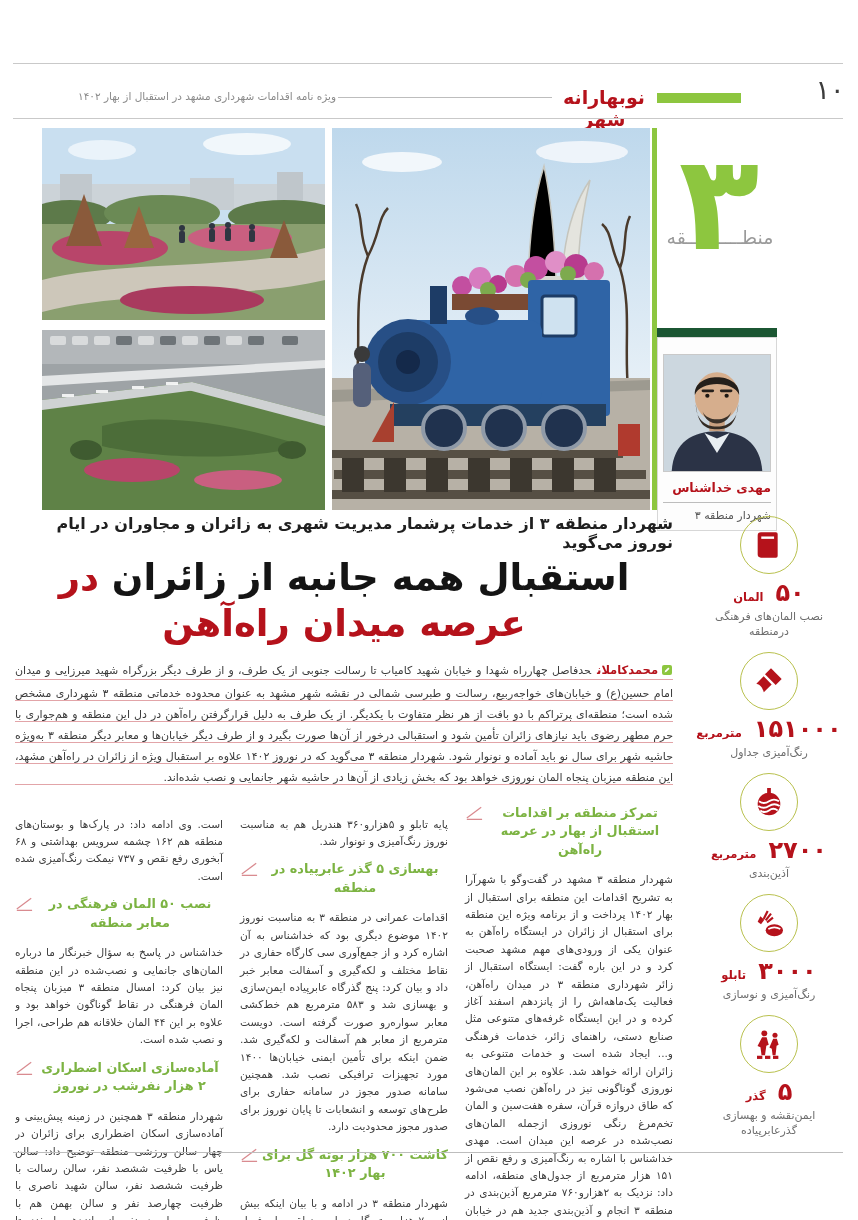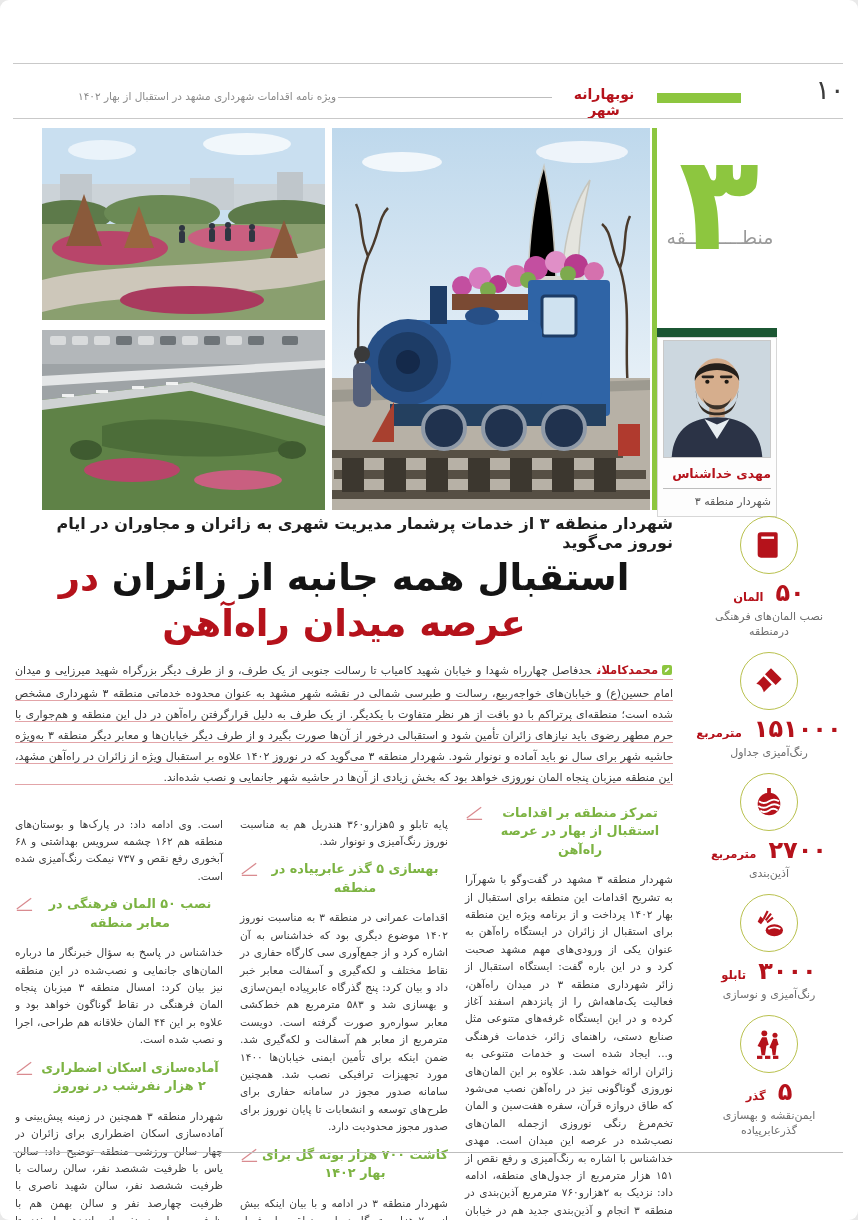--- a/index.html
+++ b/index.html
@@ -1,48 +1,48 @@
 <!DOCTYPE html>
 <html lang="fa" dir="rtl"><head>
 <meta charset="utf-8">
 <style>
   * { margin:0; padding:0; box-sizing:border-box; }
   html,body { background:#e9e9e9; }
   .page {
     position:relative; width:858px; height:1220px; margin:0 auto;
     background:#ffffff; overflow:hidden;
-    font-family:"DejaVu Sans", sans-serif; direction:rtl;border-radius:9px;
+    font-family:"DejaVu Sans", sans-serif; direction:rtl;
   }
   
   .h-rule-top, .h-rule-bottom, .footer-rule {
     position:absolute; left:13px; right:15px; height:1px; background:#c9c9c9;
   }
   .h-rule-top { top:63px; }
   .h-rule-bottom { top:118px; }
   .footer-rule { top:1152px; background:#bdbdbd; }
   .h-num { position:absolute; left:810px; top:74px; width:40px; font-size:27px; color:#3c3c3c; text-align:center; letter-spacing:2px; }
   .h-green { position:absolute; left:657px; top:93px; width:84px; height:10px; background:#8dc63f; }
-  .h-title { position:absolute; left:556px; top:86px; width:96px; font-size:14px; font-weight:bold; color:#b5121b; text-align:center; }
+  .h-title { position:absolute; left:556px; top:86px; width:96px; font-size:19px; font-weight:bold; color:#b5121b; text-align:center; }
   .h-line { position:absolute; left:338px; top:97px; width:214px; height:1px; background:#bdbdbd; }
   .h-subtitle { position:absolute; left:88px; top:90px; width:248px; font-size:10.5px; color:#8a8a8a; text-align:left; white-space:nowrap; }
 
   
   .photo { position:absolute; overflow:hidden; }
   .photo svg { display:block; width:100%; height:100%; }
   .photo-park  { left:42px;  top:128px; width:283px; height:192px; }
   .photo-aerial{ left:42px;  top:330px; width:283px; height:180px; }
   .photo-train { left:332px; top:128px; width:318px; height:382px; }
   .green-vline { position:absolute; left:652px; top:128px; width:5px; height:382px; background:#8dc63f; }
 
   
   .district { position:absolute; left:660px; top:138px; width:118px; height:170px; }
   .district-num { position:absolute; left:0; right:0; top:-14px; text-align:center; font-size:132px; line-height:1.2; font-weight:bold; color:#8dc63f; }
   .district-word { position:absolute; left:-6px; right:-8px; top:88px; text-align:center; font-size:19px; color:#9a9a9a; letter-spacing:-1px; white-space:nowrap; }
   .dark-green-bar { position:absolute; left:657px; top:328px; width:120px; height:9px; background:#1b5632; }
-  .official-card { position:absolute; left:657px; top:337px; width:120px; background:#fdfdfd; border:1px solid #d7d7d7; padding:2px 5px 8px; }
+  .official-card { position:absolute; left:657px; top:337px; width:120px; background:#fdfdfd; border:1px solid #d7d7d7; padding:16px 5px 8px; }
   .official-photo { width:100%; height:118px; border:1px solid #c9c9c9; overflow:hidden; }
   .official-photo svg { display:block; width:100%; height:100%; }
   .official-name { margin-top:8px; font-size:12.5px; font-weight:bold; color:#b5121b; }
   .official-divider { margin:7px 0 6px; height:1px; background:#bdbdbd; }
   .official-role { font-size:11px; color:#555; }
 
   
   .main-lower { position:absolute; left:15px; top:514px; width:658px; }
   .kicker { text-align:right; font-size:16px; font-weight:bold; color:#1f1f1f; }
   .headline { text-align:center; margin-top:3px; font-size:37px; line-height:1.25; font-weight:bold; letter-spacing:-1px; }

